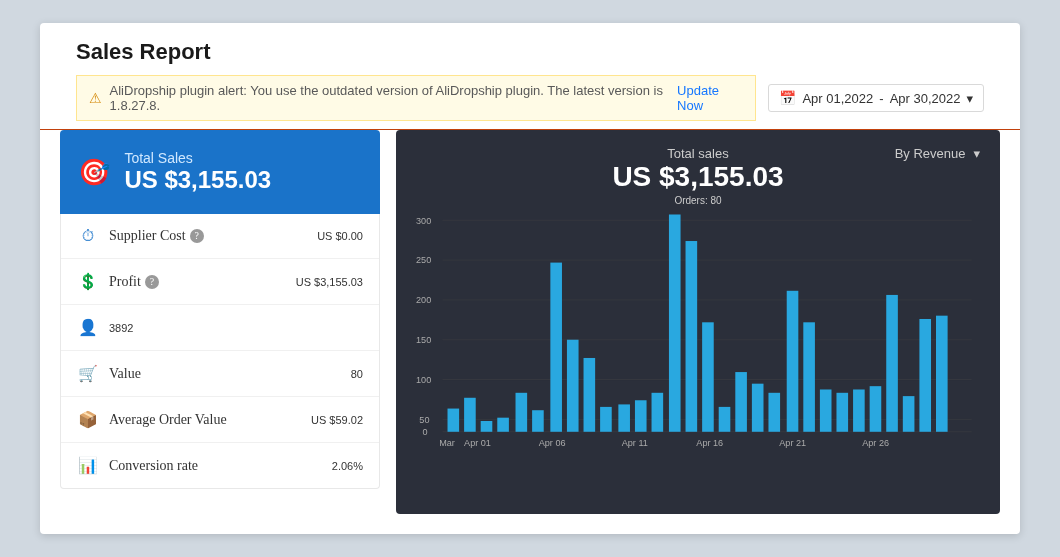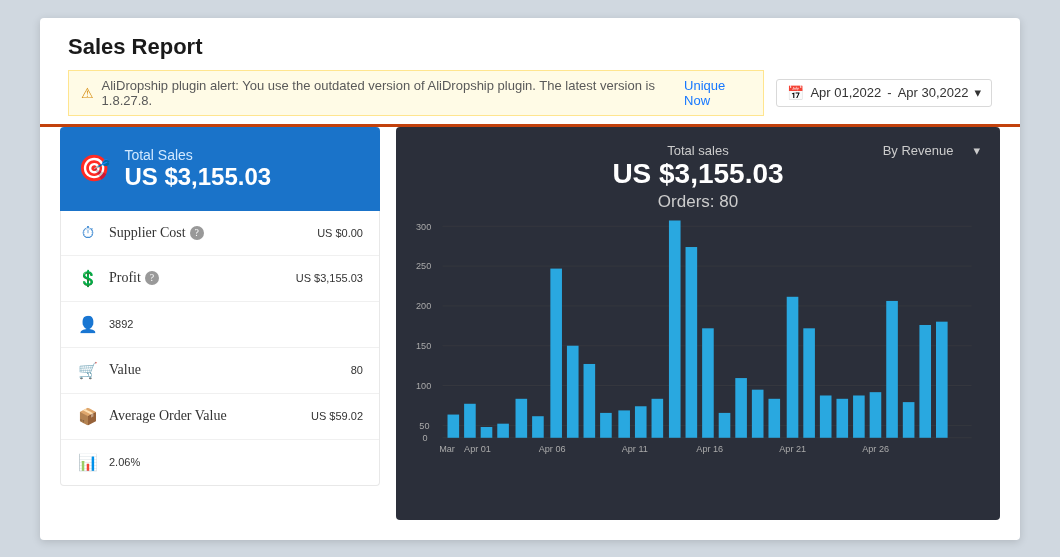--- a/index.html
+++ b/index.html
@@ -13,22 +13,22 @@
       width: 1060px;
     }
     .container {
       background: #fff;
       width: 980px;
       border-radius: 4px;
       box-shadow: 0 2px 8px rgba(0,0,0,0.15);
       overflow: hidden;
     }
     .header {
-      padding: 16px 28px 8px;
-      border-bottom: 3px solid #c2410c;
+      padding: 16px 36px 8px;
+      border-bottom: 1px solid #c2410c;
     }
     .header-title {
       font-size: 22px;
       font-weight: 600;
       color: #1a1a1a;
       margin-bottom: 10px;
     }
     .alert-bar {
       background: #fffbe6;
       border: 1px solid #ffe58f;
@@ -153,29 +153,29 @@
       color: #ccc;
       text-align: center;
     }
     .chart-total-value {
       font-size: 28px;
       font-weight: 700;
       color: #fff;
       text-align: center;
     }
     .chart-orders {
-      font-size: 17px;
+      font-size: 10px;
       color: #ccc;
       text-align: center;
       margin-top: 2px;
     }
     .by-revenue-btn {
       display: flex;
       align-items: center;
-      gap: 20px;
+      gap: 8px;
       color: #ccc;
       font-size: 13px;
       cursor: pointer;
       background: none;
       border: none;
       margin-left: 34px;
     }
     .chart-area {
       margin-top: 3px;
       position: relative;
@@ -201,21 +201,21 @@
 <body>
 
 <div class="container">
 
   <div class="header">
     <div class="header-title">Sales Report</div>
     <div style="display:flex; align-items:center; gap:12px;">
       <div class="alert-bar" style="flex:1;">
         <span style="color:#d48806; font-size:14px;">⚠</span>
         <span>AliDropship plugin alert: You use the outdated version of AliDropship plugin. The latest version is 1.8.27.8.</span>
-        <a href="#">Unique Now</a>
+        <a href="#">Update Now</a>
       </div>
       <button class="date-picker">
         <span class="date-picker-icon">📅</span>
         <span>Apr 01,2022</span>
         <span>-</span>
         <span>Apr 30,2022</span>
         <span>▾</span>
       </button>
     </div>
   </div>
@@ -252,20 +252,21 @@
             <span class="metric-name">Value</span>
             <span class="metric-value">80</span>
           </div>
           <div class="metric-row">
             <span class="metric-icon">📦</span>
             <span class="metric-name">Average Order Value</span>
             <span class="metric-value">US $59.02</span>
           </div>
           <div class="metric-row">
             <span class="metric-icon">📊</span>
+            <span class="metric-name">Conversion rate</span>
             <span class="metric-value">2.06%</span>
           </div>
         </div>
     </div>
 
     <div class="right-panel">
       <div class="chart-header">
         <div style="flex:1;"></div>
         <div style="text-align:center; flex:2;">
           <div class="chart-total-label">Total sales</div>

